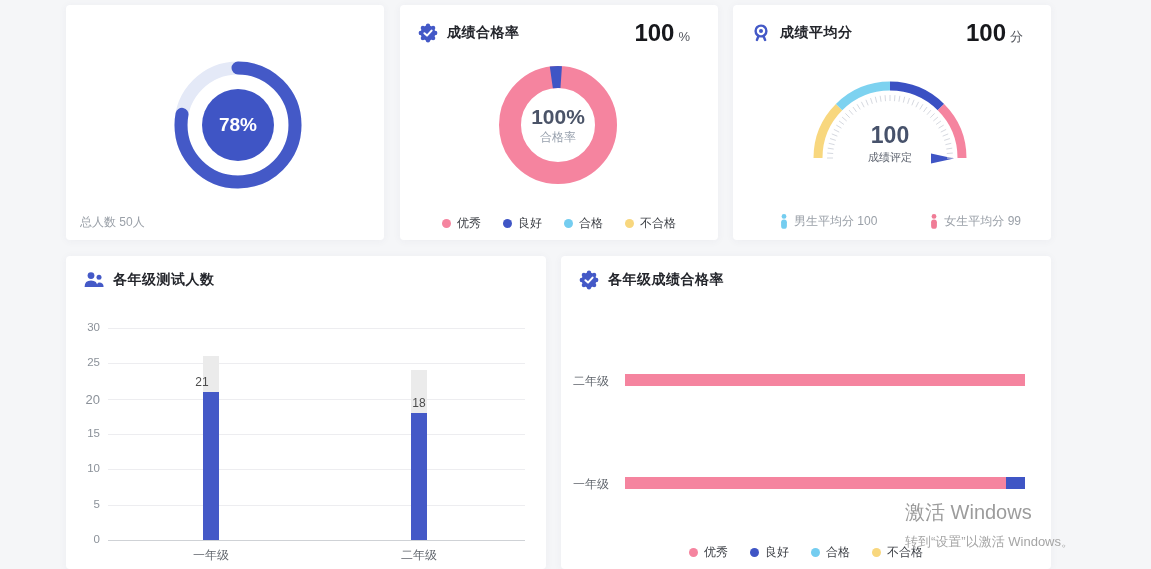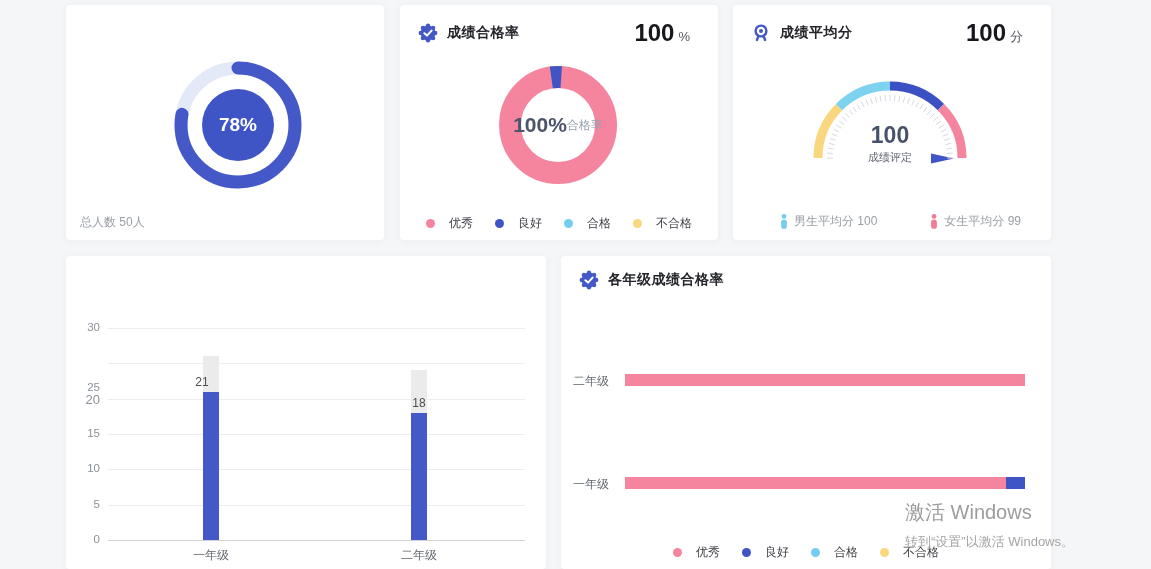--- a/index.html
+++ b/index.html
@@ -30,26 +30,26 @@
   .donut1{position:absolute;left:102px;top:50px;width:140px;height:140px}
   .donut1 .track{stroke:var(--track)}
   .donut1 .arc{stroke:var(--primary)}
   .donut1 .innerfill{fill:var(--blue-deep)}
   .donut1 .clabel{position:absolute;inset:0;display:flex;align-items:center;justify-content:center;
     color:#fff;font-size:19px;font-weight:bold}
   .foot{position:absolute;left:14px;bottom:9px;font-size:12px;color:#9aa0a8}
 
   
   .donut2{position:absolute;left:93px;top:55px;width:130px;height:130px}
-  .donut2 .ctr{position:absolute;inset:0;display:flex;flex-direction:row;align-items:center;justify-content:center;gap:0}
+  .donut2 .ctr{position:absolute;inset:0;display:flex;flex-direction:column;align-items:center;justify-content:center;gap:0}
   .donut2 .ctr b{font-size:21px;font-weight:bold;color:#4b5468}
   .donut2 .ctr span{font-size:12px;color:#97a0ad}
 
   .legend{position:absolute;left:0;right:0;bottom:8px;display:flex;justify-content:center;gap:22px}
-  .legend .li{display:inline-flex;align-items:center;gap:14px;font-size:12px;color:#3c3f45}
+  .legend .li{display:inline-flex;align-items:center;gap:6px;font-size:12px;color:#3c3f45}
   .legend .dot{width:9px;height:9px;border-radius:50%;display:inline-block}
   .legend em{font-style:normal}
 
   
   .gauge{position:absolute;left:62px;top:53px;width:190px;height:110px}
   .gauge .gval{position:absolute;left:0;right:0;top:64px;text-align:center;font-size:23px;font-weight:bold;color:#47526b}
   .gauge .glab{position:absolute;left:0;right:0;top:92px;text-align:center;font-size:11px;color:#5c626e}
   .gstats{position:absolute;left:0;right:0;bottom:10px;display:flex;justify-content:space-between;
     padding:0 30px 0 46px;font-size:12px;color:#9aa0a8}
   .gstats .gi{display:inline-flex;align-items:center;gap:5px}
@@ -212,33 +212,44 @@
         <svg width="10" height="15" viewBox="0 0 10 15" fill="#f07c96">
           <circle cx="5" cy="2.4" r="2.4"></circle>
             <rect x="2.1" y="5.4" width="5.8" height="9.4" rx="2.9"></rect>
         </svg>
         <em style="font-style:normal">女生平均分 99</em>
       </span>
     </div>
   </section>
 
   <section class="card" id="card-gcount">
+    <header class="hd">
+      <span class="icn">
+        <svg width="20" height="16" viewBox="0 0 20 16" fill="var(--primary)">
+          <circle cx="7" cy="3.6" r="3.4"></circle>
+          <path d="M0.6 15 Q0.6 8.6 7 8.6 Q13.4 8.6 13.4 15 Z"></path>
+          <circle cx="15" cy="5.2" r="2.5"></circle>
+          <path d="M12.6 15 Q12.8 10.4 15.2 10.4 Q19.6 10.4 19.6 15 Z"></path>
+        </svg>
+      </span>
+      <h3>各年级测试人数</h3>
+    </header>
     <div class="plot">
         <div style="left: 42px; width: 417px; top: 284px; height: 1px; background: rgb(207, 210, 214); position: absolute;"></div>
         <div style="left: 2px; width: 32px; top: 277px; text-align: right; font-size: 11.5px; color: rgb(139, 145, 153); position: absolute;">0</div>
         <div style="left: 42px; width: 417px; top: 248.667px; height: 1px; background: rgb(237, 237, 240); position: absolute;"></div>
         <div style="left: 2px; width: 32px; top: 241.667px; text-align: right; font-size: 11.5px; color: rgb(139, 145, 153); position: absolute;">5</div>
         <div style="left: 42px; width: 417px; top: 213.333px; height: 1px; background: rgb(237, 237, 240); position: absolute;"></div>
         <div style="left: 2px; width: 32px; top: 206.333px; text-align: right; font-size: 11.5px; color: rgb(139, 145, 153); position: absolute;">10</div>
         <div style="left: 42px; width: 417px; top: 178px; height: 1px; background: rgb(237, 237, 240); position: absolute;"></div>
         <div style="left: 2px; width: 32px; top: 171px; text-align: right; font-size: 11.5px; color: rgb(139, 145, 153); position: absolute;">15</div>
         <div style="left: 42px; width: 417px; top: 142.667px; height: 1px; background: rgb(237, 237, 240); position: absolute;"></div>
         <div style="left: 2px; width: 32px; top: 135.667px; text-align: right; font-size: 13px; color: rgb(139, 145, 153); position: absolute;">20</div>
         <div style="left: 42px; width: 417px; top: 107.333px; height: 1px; background: rgb(237, 237, 240); position: absolute;"></div>
-        <div style="left: 2px; width: 32px; top: 100.333px; text-align: right; font-size: 11.5px; color: rgb(139, 145, 153); position: absolute; margin-top: 25px;">25</div>
+        <div style="left: 2px; width: 32px; top: 100.333px; text-align: right; font-size: 11.5px; color: rgb(139, 145, 153); position: absolute;">25</div>
         <div style="left: 42px; width: 417px; top: 72px; height: 1px; background: rgb(237, 237, 240); position: absolute;"></div>
         <div style="left: 2px; width: 32px; top: 65px; text-align: right; font-size: 11.5px; color: rgb(139, 145, 153); position: absolute;">30</div>
         <div style="left: 137px; width: 16px; top: 100.267px; height: 183.733px; background: rgb(235, 235, 235); position: absolute;"></div>
         <div style="left: 137px; width: 16px; top: 135.6px; height: 148.4px; background: rgb(68, 89, 199); position: absolute;"></div>
         <div style="left: 116px; width: 40px; top: 118.6px; text-align: center; font-size: 12px; color: rgb(77, 77, 77); position: absolute;">21</div>
         <div style="left: 115px; width: 60px; top: 291px; text-align: center; font-size: 12px; color: rgb(95, 100, 107); position: absolute;">一年级</div>
         <div style="left: 345px; width: 16px; top: 114.4px; height: 169.6px; background: rgb(235, 235, 235); position: absolute;"></div>
         <div style="left: 345px; width: 16px; top: 156.8px; height: 127.2px; background: rgb(68, 89, 199); position: absolute;"></div>
         <div style="left: 333px; width: 40px; top: 139.8px; text-align: center; font-size: 12px; color: rgb(77, 77, 77); position: absolute;">18</div>
         <div style="left: 323px; width: 60px; top: 291px; text-align: center; font-size: 12px; color: rgb(95, 100, 107); position: absolute;">二年级</div>

